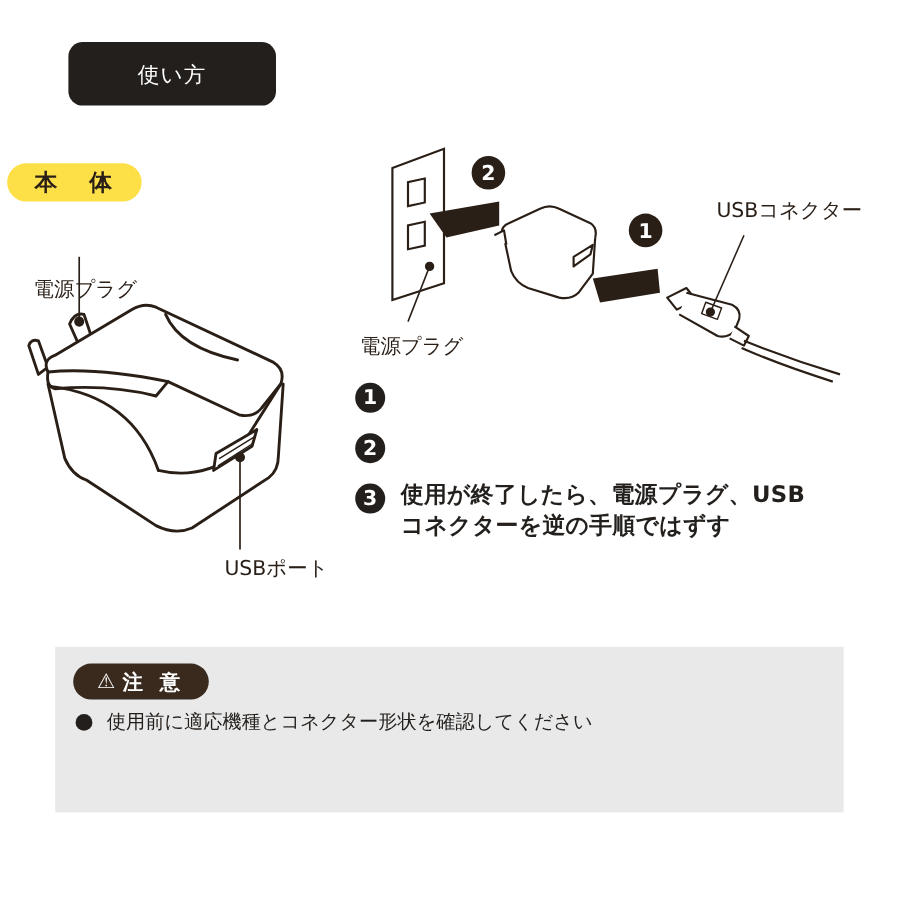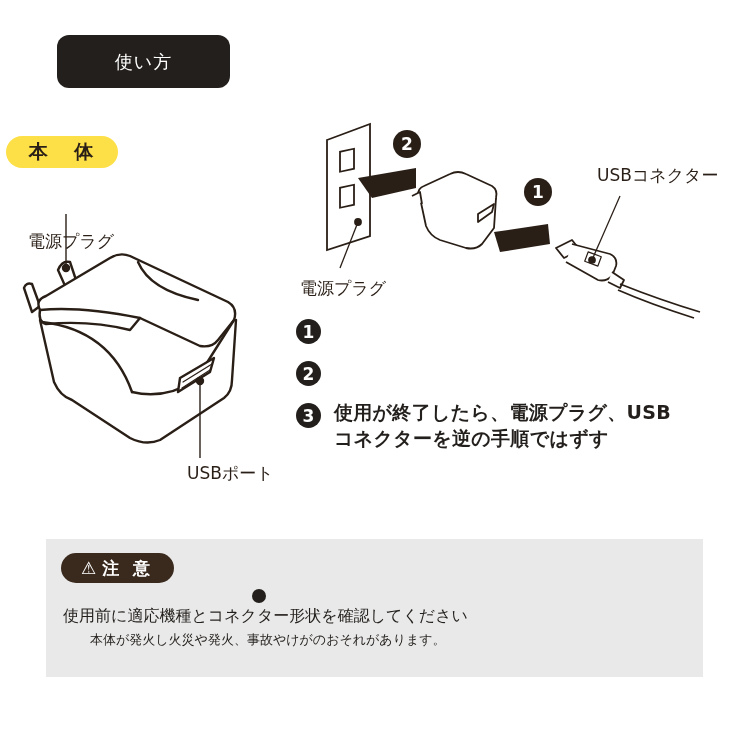--- a/index.html
+++ b/index.html
@@ -40,21 +40,21 @@
     background: #e9e9e9;
   }
   .caution-badge {
     position: absolute; left: 15px; top: 14px; width: 113px; height: 30px;
     background: #3a2a1e; border-radius: 15px; color: #fff;
     display: flex; align-items: center; justify-content: center; gap: 6px;
     font-size: 17px; font-weight: bold; letter-spacing: 4px;
   }
   .caution-badge .warn-icon { font-size: 17px; letter-spacing: 0; }
   .caution-list { position: absolute; left: 17px; top: 50px; }
-  .caution-item { display: flex; align-items: center; font-size: 16px; line-height: 26px; color: #231f1c; flex-direction: column; }
+  .caution-item { display: flex; align-items: center; font-size: 16px; line-height: 26px; color: #231f1c; }
   .bullet { width: 14px; height: 14px; border-radius: 50%; background: #231f1c; margin-right: 12px; flex: 0 0 14px; }
   .caution-sub { font-size: 13px; color: #231f1c; margin-left: 27px; line-height: 22px; }
 
   .footnote { position: absolute; left: 6px; top: 730px; font-size: 12px; color: #231f1c; margin-top: 41px; }
 </style>
 </head>
 <body>
 
 <div class="title-box">使い方</div>
 
@@ -149,17 +149,16 @@
 <div class="caution">
   <div class="caution-badge">
     <span class="warn-icon">⚠</span>
     <span>注 意</span>
   </div>
   <div class="caution-list">
     <div class="caution-item">
       <span class="bullet"></span>
       <span>使用前に適応機種とコネクター形状を確認してください</span>
     </div>
-    <div class="caution-sub">本体が発火し火災や発火、事故やけがのおそれがあります。</div>
   </div>
 </div>
 
 <div class="footnote">※イメージ</div>
 
 </body></html>

